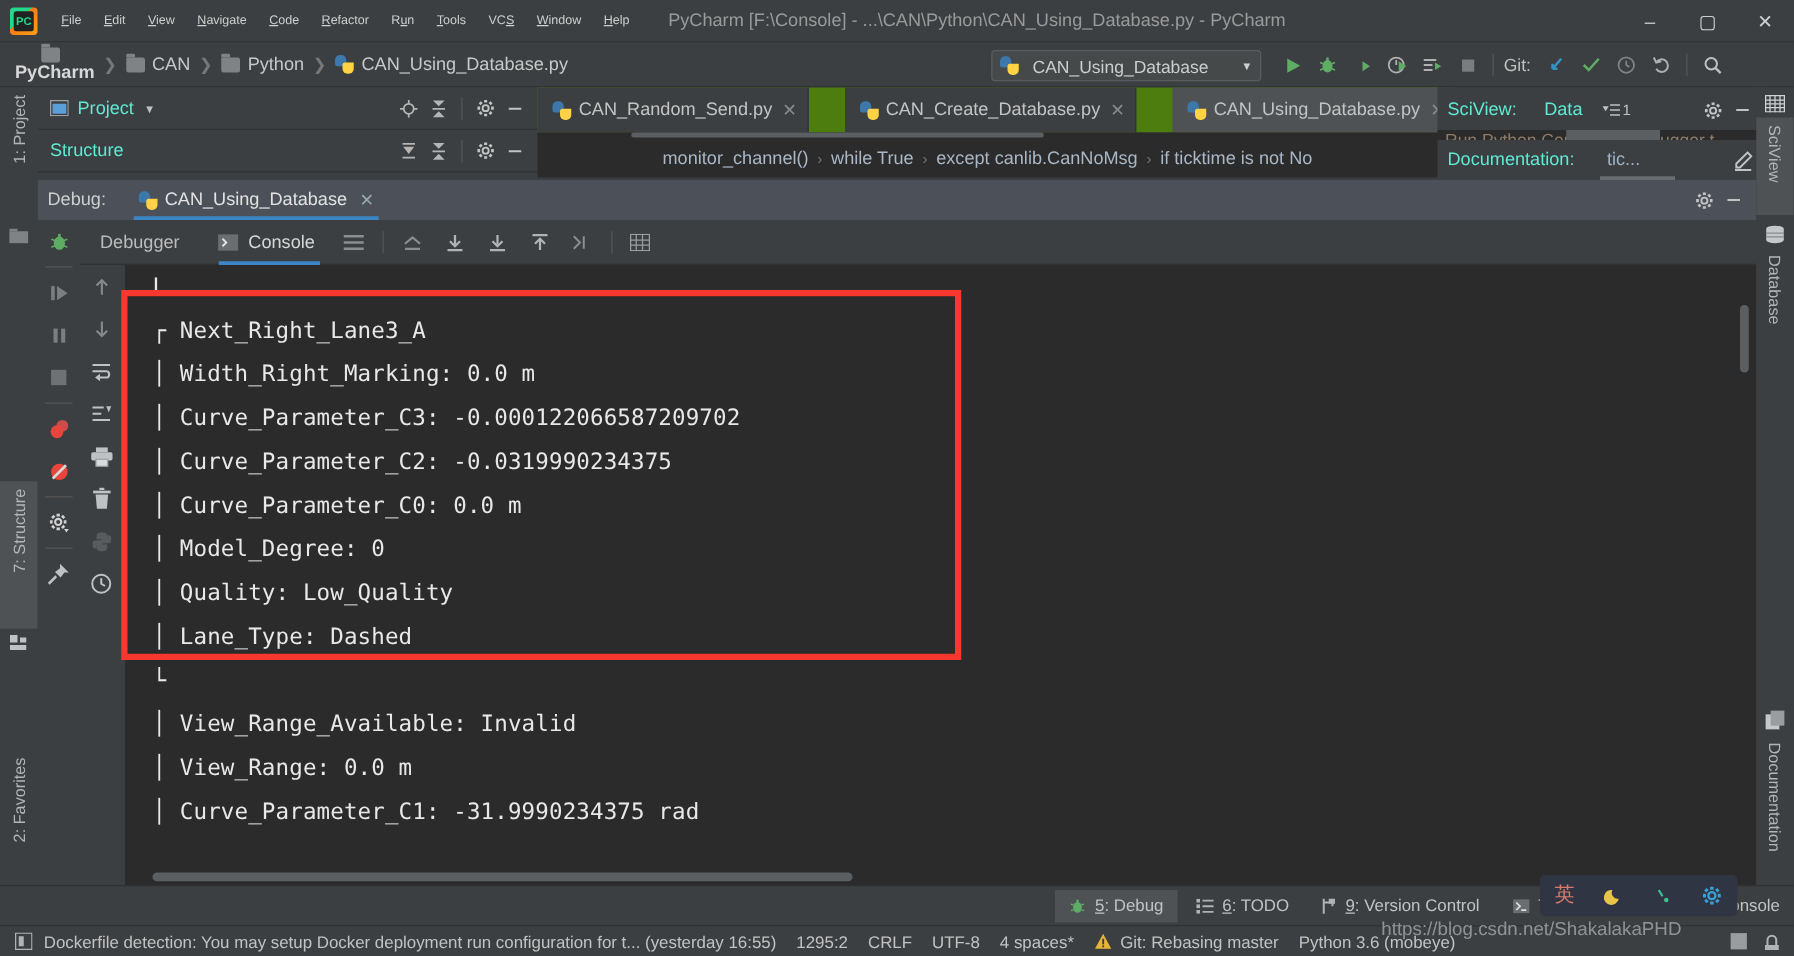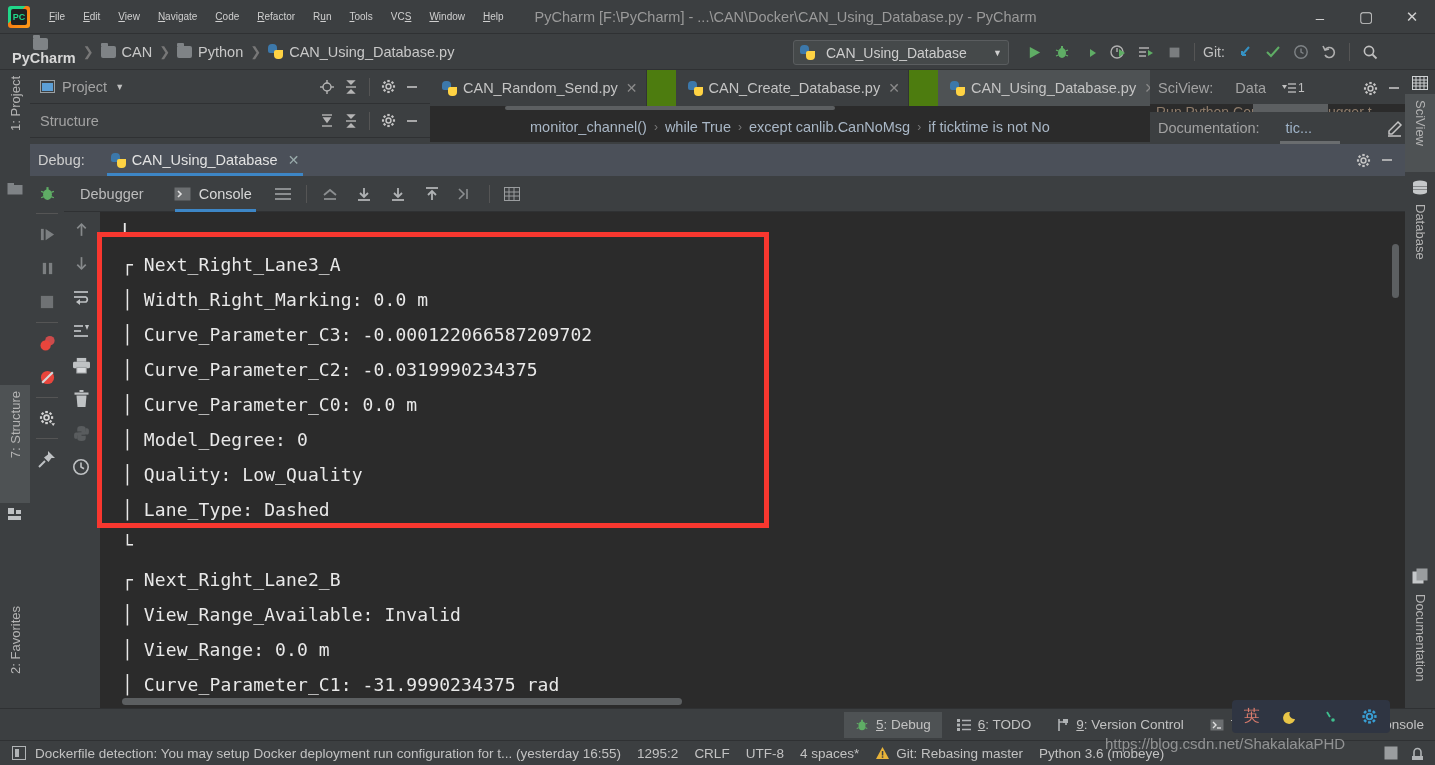--- a/index.html
+++ b/index.html
@@ -87,21 +87,21 @@
   .tb { position: absolute; top: 0; height: 36px; display: flex; align-items: center; }
   .tbi { width: 28px; height: 28px; display: flex; align-items: center; justify-content: center; }
   .sep-v { width: 1px; height: 18px; background: #555; margin: 0 6px; }
   .git-label { font-size: 14px; color: #c0c0c0; margin: 0 6px 0 2px; }
 
   
   .panel-hdr {
     position: absolute; background: #3c3f41; display: flex; align-items: center;
     border-bottom: 1px solid #2f3133;
   }
-  .panel-title { font-size: 14.5px; color: #a3a3a3; }
+  .panel-title { font-size: 14.5px; color: #5eead4; }
   .hdr-icons { margin-left: auto; display: flex; align-items: center; padding-right: 6px; }
   .hdr-ic { width: 24px; height: 22px; display: flex; align-items: center; justify-content: center; }
 
   
   .tabstrip {
     position: absolute; left: 430px; top: 70px; width: 720px; height: 36px;
     background: #4d7c0f; display: flex; align-items: flex-end; gap: 29px;
   }
   .etab {
     height: 36px; display: flex; align-items: center; padding: 0 8px 0 12px;
@@ -262,21 +262,21 @@
     <div class="menu-item"><u>E</u>dit</div>
     <div class="menu-item"><u>V</u>iew</div>
     <div class="menu-item"><u>N</u>avigate</div>
     <div class="menu-item"><u>C</u>ode</div>
     <div class="menu-item"><u>R</u>efactor</div>
     <div class="menu-item">R<u>u</u>n</div>
     <div class="menu-item"><u>T</u>ools</div>
     <div class="menu-item">VC<u>S</u></div>
     <div class="menu-item"><u>W</u>indow</div>
     <div class="menu-item"><u>H</u>elp</div>
-    <div class="win-title">PyCharm [F:\PyCharm] - ...\CAN\Docker\CAN_Using_Database.py - PyCharm</div>
+    <div class="win-title">PyCharm [F:\Console] - ...\CAN\Python\CAN_Using_Database.py - PyCharm</div>
     <div class="win-ctrls">
       <div class="win-btn">–</div>
       <div class="win-btn">▢</div>
       <div class="win-btn">✕</div>
     </div>
   </div>
 
   <div class="navbar">
     <div class="crumbs">
       <div class="crumb bold">
@@ -804,21 +804,20 @@
     <div class="cline">┌ Next_Right_Lane3_A</div>
     <div class="cline">│ Width_Right_Marking: 0.0 m</div>
     <div class="cline">│ Curve_Parameter_C3: -0.000122066587209702</div>
     <div class="cline">│ Curve_Parameter_C2: -0.0319990234375</div>
     <div class="cline">│ Curve_Parameter_C0: 0.0 m</div>
     <div class="cline">│ Model_Degree: 0</div>
     <div class="cline">│ Quality: Low_Quality</div>
     <div class="cline">│ Lane_Type: Dashed</div>
     <div class="cline">└</div>
     <div class="cline"></div>
-    <div class="cline">┌ Next_Right_Lane2_B</div>
     <div class="cline">│ View_Range_Available: Invalid</div>
     <div class="cline">│ View_Range: 0.0 m</div>
     <div class="cline">│ Curve_Parameter_C1: -31.9990234375 rad</div>
     <div class="c-scroll-v"></div>
     <div class="c-scroll-h"></div>
   </div>
 
   <div class="redbox"></div>
 
   <div class="strip-l">

